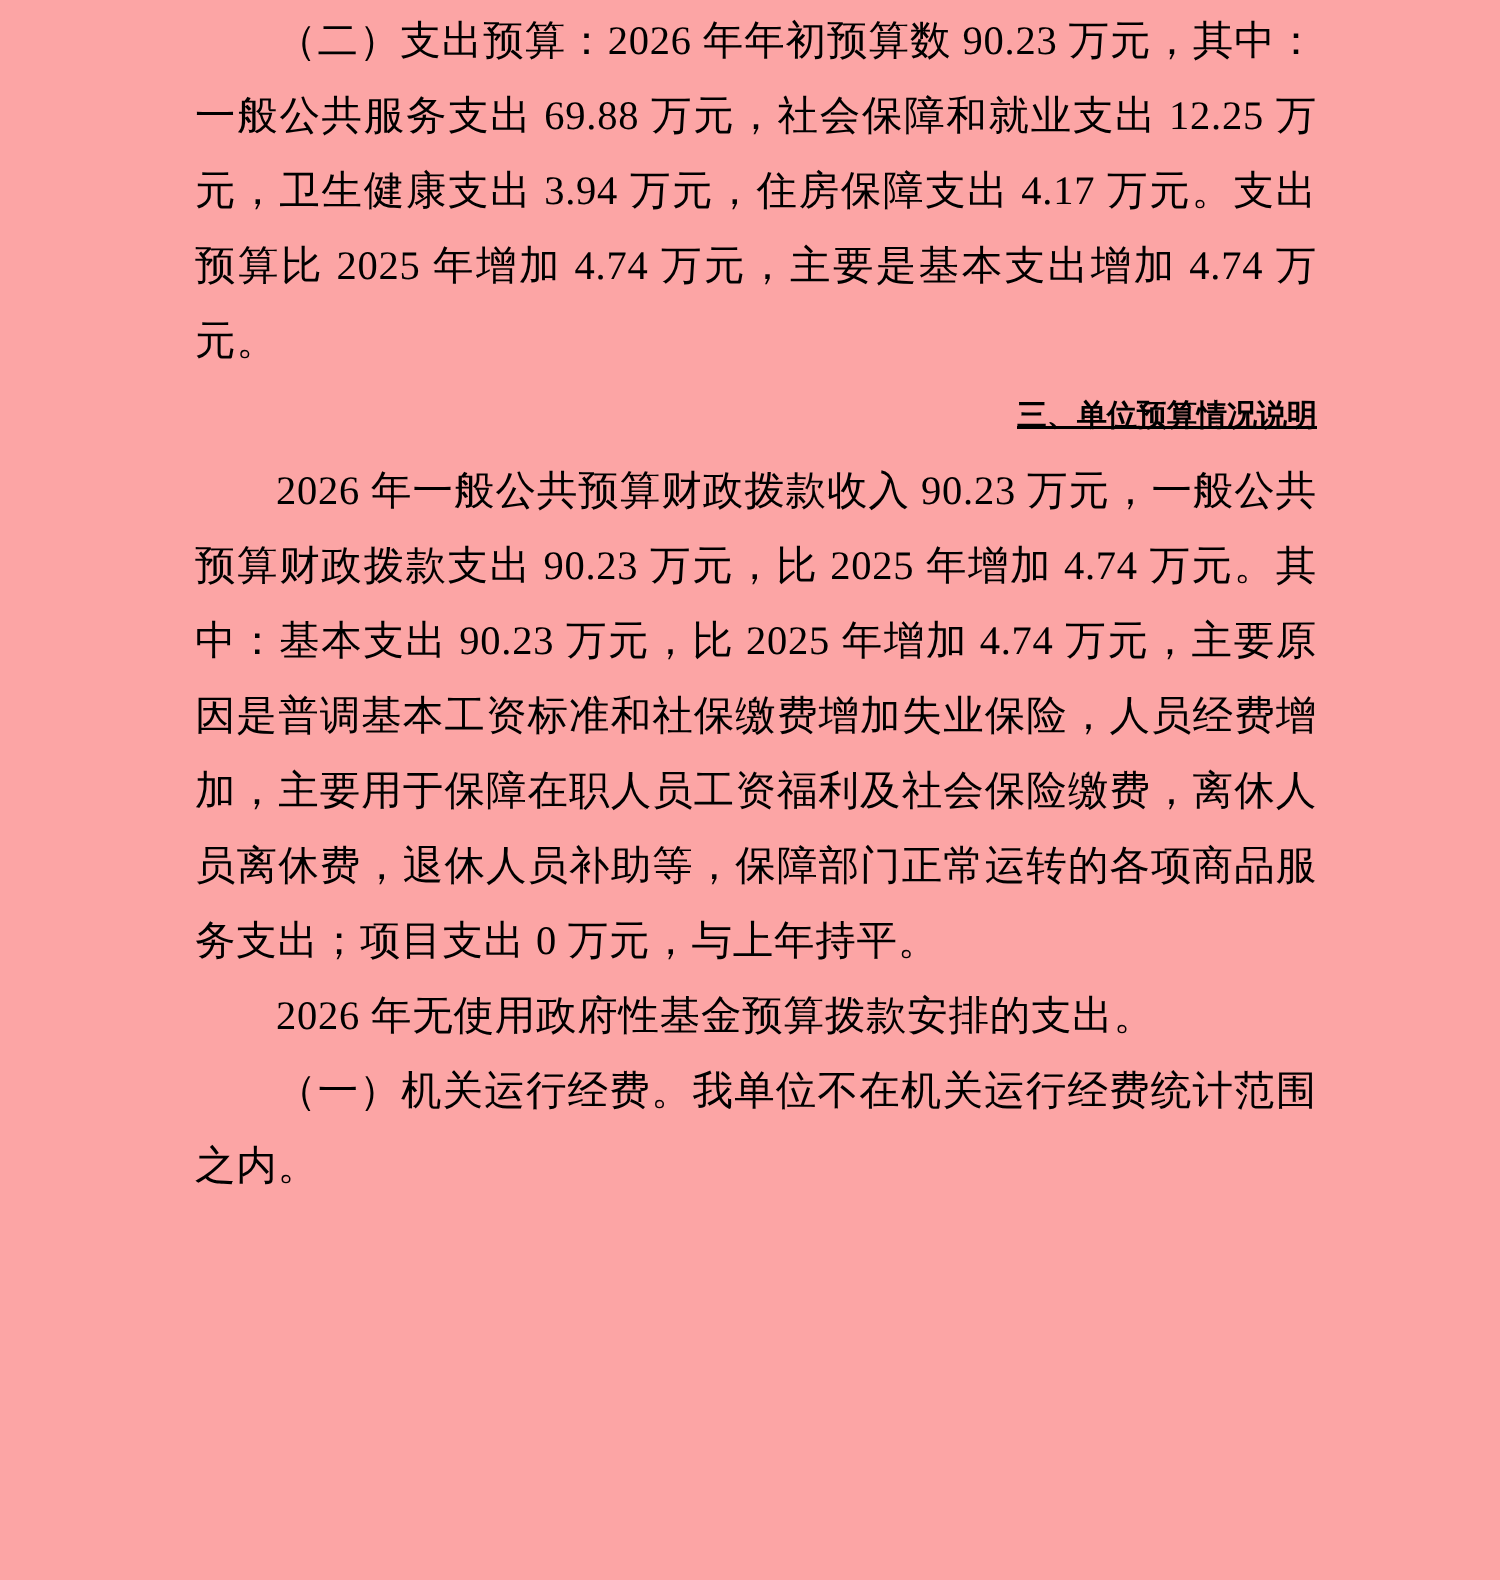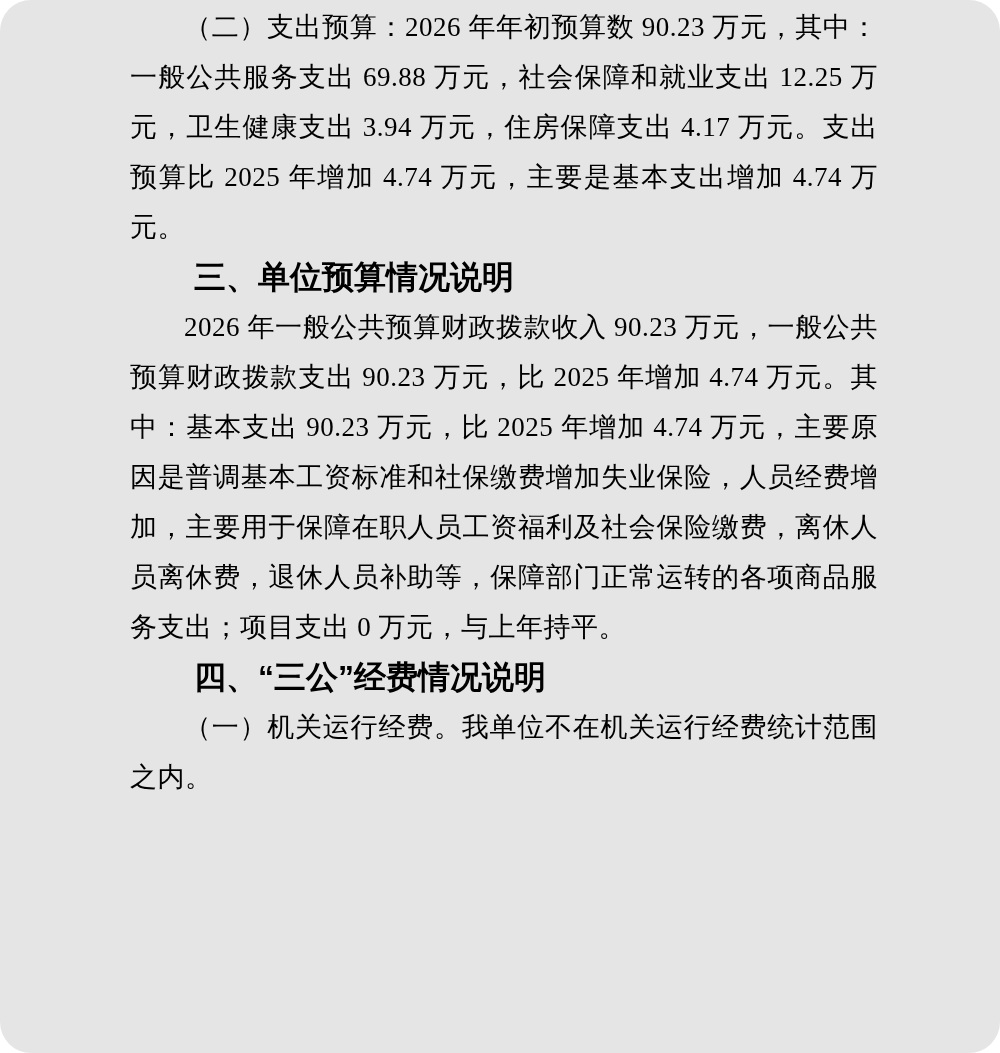--- a/index.html
+++ b/index.html
@@ -6,54 +6,54 @@
     margin: 0;
     padding: 0;
     background: #ffffff;
   }
   .page {
     position: relative;
     width: 1000px;
     height: 1053px;
     box-sizing: border-box;
     padding: 2px 122px 0 130px;
-    background: #e5e5e5;
+    background: #fca5a5;
     color: #000000;
     overflow: hidden;
-    border-radius: 31px;
   }
   .para {
     font-family: "Liberation Serif", "DejaVu Serif", serif;
     font-size: 27px;
     line-height: 50px;
     text-align: justify;
     text-indent: 2em;
     letter-spacing: 0.5px;
     margin: 0;
     word-break: break-all;
   }
   .heading {
     font-family: "Liberation Sans", "DejaVu Sans", sans-serif;
     font-weight: bold;
-    font-size: 32px;
+    font-size: 20px;
     line-height: 50px;
-    text-align: left;
+    text-align: right;
     text-indent: 2em;
     margin: 0;
+    text-decoration: underline;
   }
 </style>
 </head>
 <body>
 
 <div class="page">
   <p class="para">（二）支出预算：2026 年年初预算数 90.23 万元，其中：一般公共服务支出 69.88 万元，社会保障和就业支出 12.25 万元，卫生健康支出 3.94 万元，住房保障支出 4.17 万元。支出预算比 2025 年增加 4.74 万元，主要是基本支出增加 4.74 万元。</p>
 
   <p class="heading">三、单位预算情况说明</p>
 
   <p class="para">2026 年一般公共预算财政拨款收入 90.23 万元，一般公共预算财政拨款支出 90.23 万元，比 2025 年增加 4.74 万元。其中：基本支出 90.23 万元，比 2025 年增加 4.74 万元，主要原因是普调基本工资标准和社保缴费增加失业保险，人员经费增加，主要用于保障在职人员工资福利及社会保险缴费，离休人员离休费，退休人员补助等，保障部门正常运转的各项商品服务支出；项目支出 0 万元，与上年持平。</p>
 
+  <p class="para">2026 年无使用政府性基金预算拨款安排的支出。</p>
 
-  <p class="heading">四、“三公”经费情况说明</p>
 
 
 
   <p class="para">（一）机关运行经费。我单位不在机关运行经费统计范围之内。</p>
 </div>
 
 </body></html>

